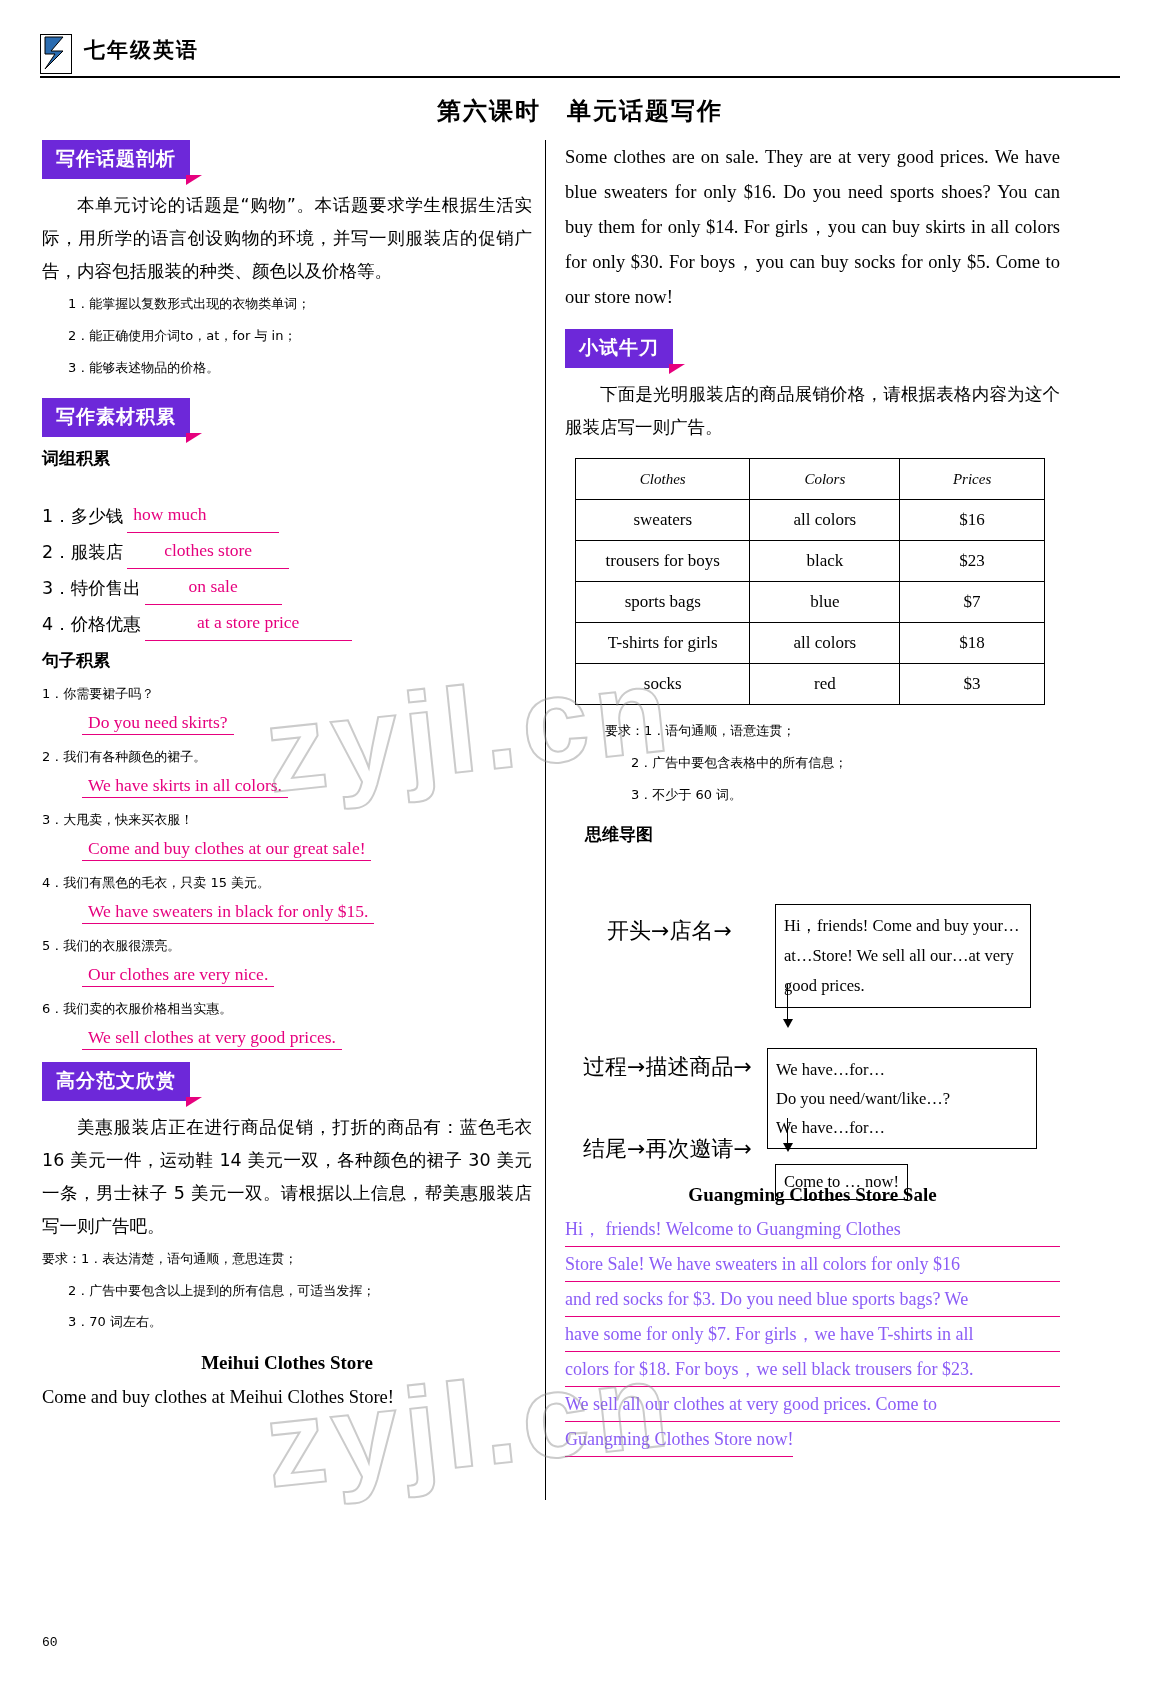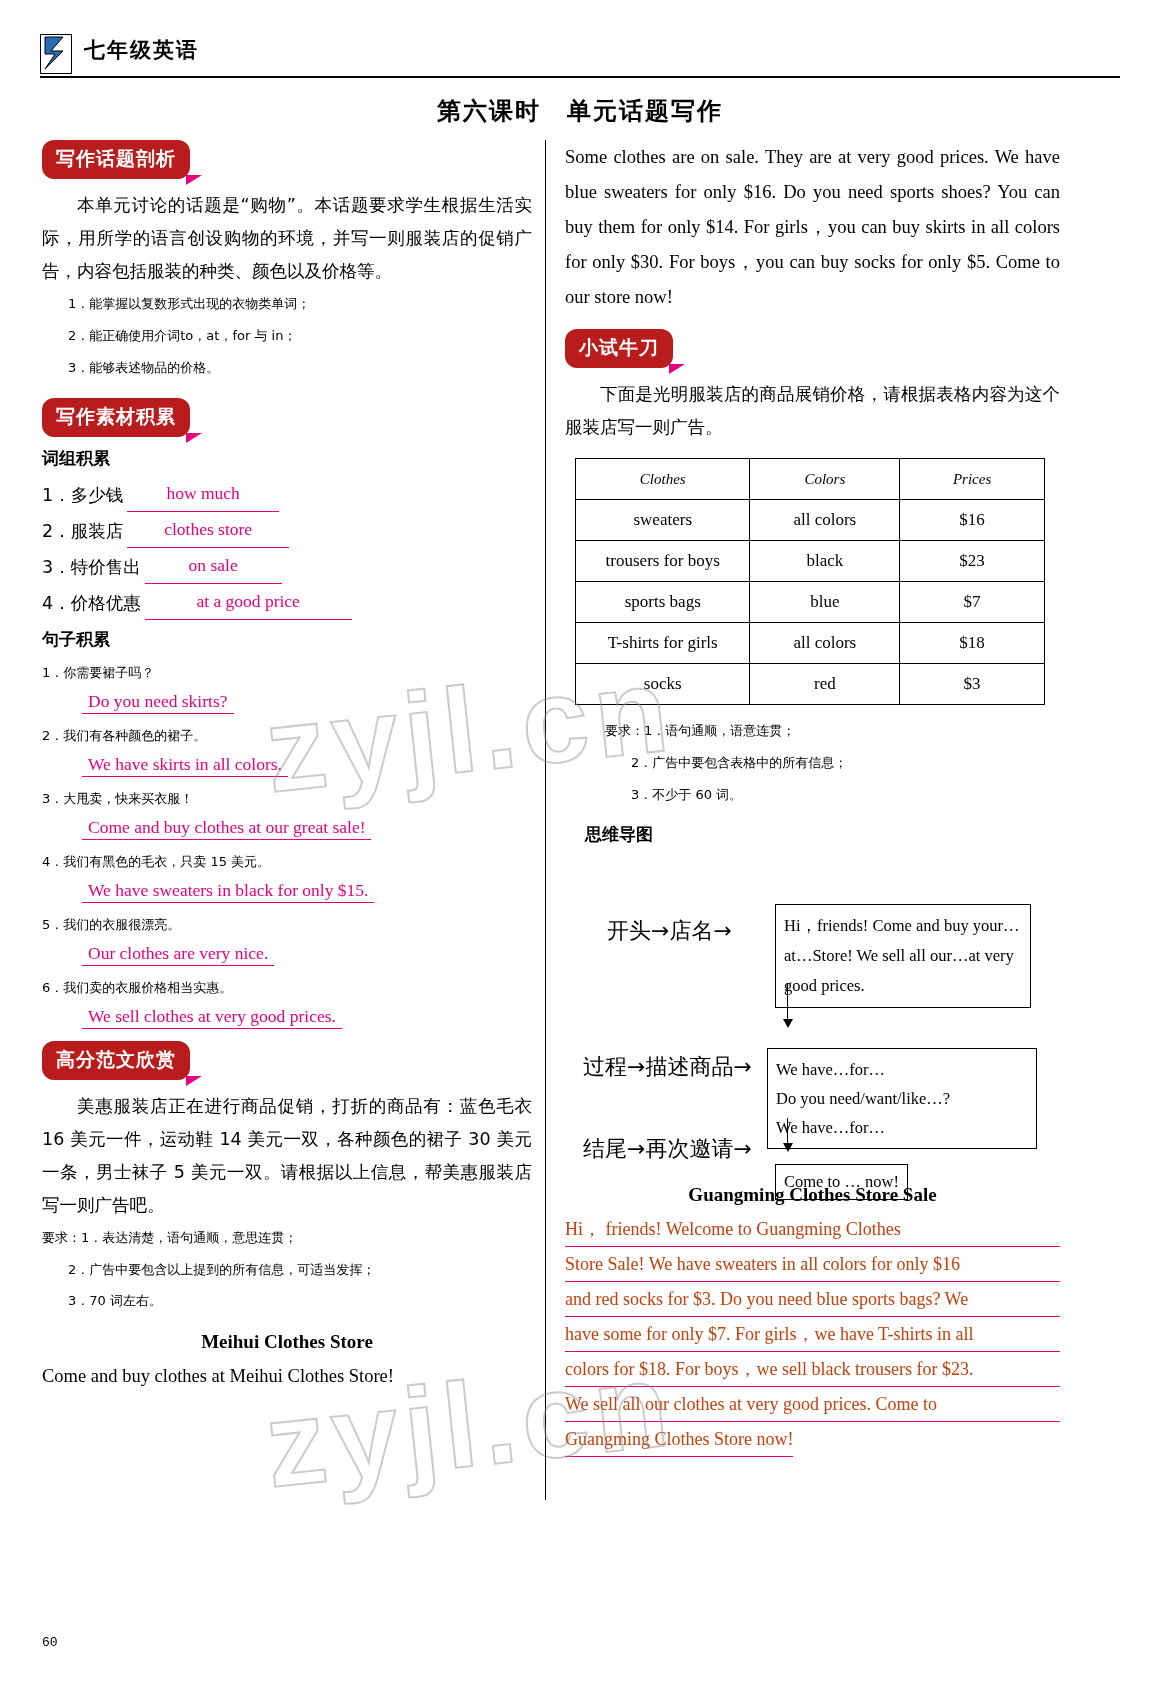--- a/index.html
+++ b/index.html
@@ -21,23 +21,23 @@
 
   
   .main-title{position:absolute;left:0;top:95px;width:1160px;text-align:center;font-family:"DejaVu Sans",sans-serif;font-weight:bold;font-size:24px;letter-spacing:2px;}
 
   
   .col-left{position:absolute;left:42px;top:140px;width:490px;}
   .col-right{position:absolute;left:565px;top:140px;width:495px;}
   .divider{position:absolute;left:545px;top:140px;width:1px;height:1360px;background:#000;}
 
   
-  .tag{position:relative;display:inline-block;background:#b91c1c;color:#fff;
+  .tag{position:relative;display:inline-block;background:#6d28d9;color:#fff;
        font-family:"DejaVu Sans",sans-serif;font-weight:bold;font-size:19px;
-       padding:6px 14px 7px 14px;border-radius:12px;letter-spacing:1px;}
+       padding:6px 14px 7px 14px;border-radius:0;letter-spacing:1px;}
   .tag::after{content:"";position:absolute;right:-12px;bottom:-6px;
        width:0;height:0;border-left:16px solid #e6007e;border-bottom:10px solid transparent;}
   .tag-wrap{margin-bottom:10px;}
 
   
   p.cn{font-family:"DejaVu Sans",sans-serif;font-size:17.5px;line-height:33px;margin:0;text-align:justify;}
   .indent{text-indent:2em;}
   .sub-h{font-family:"DejaVu Sans",sans-serif;font-weight:bold;font-size:17px;margin:10px 0 6px 0;}
   .item{font-family:"DejaVu Sans",sans-serif;font-size:13px;line-height:32px;}
   .list-indent{margin-left:26px;}
@@ -62,21 +62,21 @@
   
   .mind{position:relative;margin-top:10px;height:300px;}
   .mm-label{position:absolute;font-family:"DejaVu Sans",sans-serif;font-size:22px;}
   .mm-box{position:absolute;border:1.4px solid #000;font-family:"Liberation Serif",serif;font-size:16.5px;line-height:30px;padding:6px 8px;margin-top:38px;}
   .mm-arrow{position:absolute;width:1.4px;background:#000;}
   .mm-arrow::after{content:"";position:absolute;left:-4px;bottom:-8px;border-left:5px solid transparent;border-right:5px solid transparent;border-top:9px solid #000;}
 
   .center-b{text-align:center;font-family:"Liberation Serif",serif;font-weight:bold;font-size:19px;margin:14px 0 6px 0;}
 
   
-  .comp{color:#c2410c;font-family:"Liberation Serif",serif;font-size:18px;line-height:34px;text-align:justify;}
+  .comp{color:#8b5cf6;font-family:"Liberation Serif",serif;font-size:18px;line-height:34px;text-align:justify;}
   .comp span{display:block;border-bottom:1.2px solid #e6007e;}
   .comp span.last{display:inline-block;border-bottom:1.2px solid #e6007e;}
 
   
   .wm{position:absolute;font-family:"Liberation Sans",sans-serif;font-weight:bold;
       color:rgba(150,150,150,0.30);letter-spacing:6px;pointer-events:none;
       -webkit-text-stroke:2px rgba(140,140,140,0.45);color:transparent;}
   .wm1{left:265px;top:660px;font-size:120px;transform:rotate(-6deg);}
   .wm2{left:265px;top:1355px;font-size:120px;transform:rotate(-6deg);}
 
@@ -114,33 +114,33 @@
     <div class="item list-indent">3．能够表述物品的价格。</div>
 
     <div class="tag-wrap" style="margin-top:14px;">
       <span class="tag">写作素材积累</span>
     </div>
 
     <div class="sub-h">词组积累</div>
 
     <div class="phrase-row">
       <span class="lbl">1．多少钱</span>
-      <span class="ans" style="margin-left:4px;width:140px;text-align:center;">how much</span>
+      <span class="ans" style="margin-left:4px;width:140px;margin-top:21px;">how much</span>
     </div>
     <div class="phrase-row">
       <span class="lbl">2．服装店</span>
       <span class="ans" style="margin-left:4px;width:150px;text-align:center;">clothes store</span>
     </div>
     <div class="phrase-row">
       <span class="lbl">3．特价售出</span>
       <span class="ans" style="margin-left:4px;width:125px;text-align:center;">on sale</span>
     </div>
     <div class="phrase-row">
       <span class="lbl">4．价格优惠</span>
-      <span class="ans" style="margin-left:4px;width:195px;text-align:center;">at a good price</span>
+      <span class="ans" style="margin-left:4px;width:195px;text-align:center;">at a store price</span>
     </div>
 
     <div class="sub-h" style="margin-top:8px;">句子积累</div>
 
     <div class="item">1．你需要裙子吗？</div>
     <div class="ans-line"><span class="ans">Do you need skirts?</span></div>
 
     <div class="item">2．我们有各种颜色的裙子。</div>
     <div class="ans-line"><span class="ans">We have skirts in all colors.</span></div>
 

